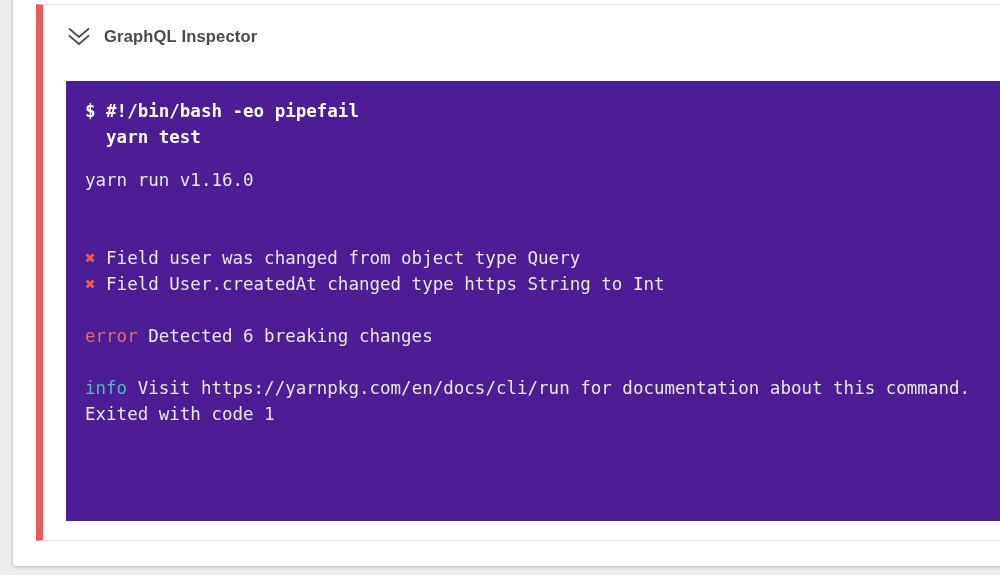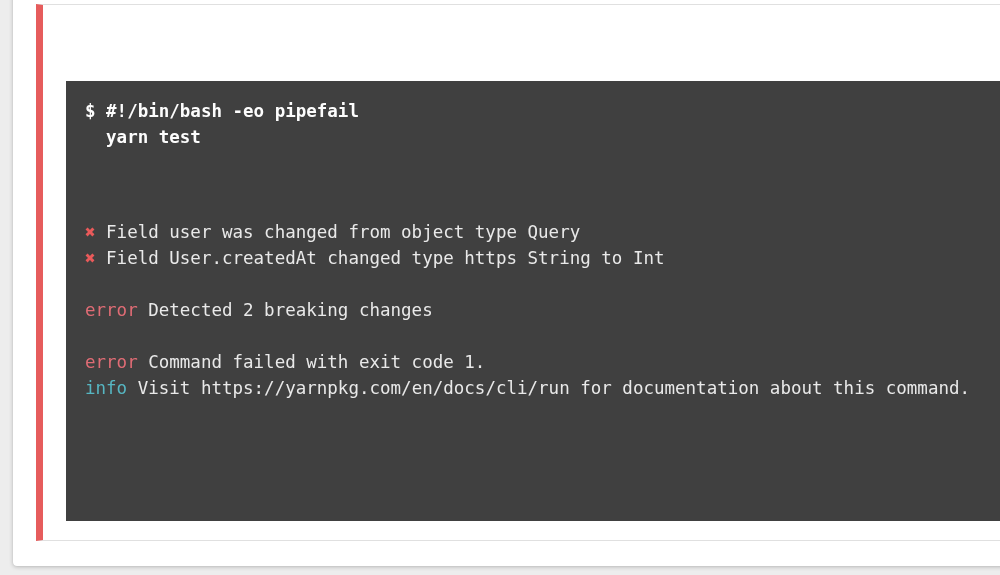--- a/index.html
+++ b/index.html
@@ -80,32 +80,42 @@
 </style>
 </head>
 <body style="background: rgb(237, 237, 237);">
 
 <div class="page">
 
   <div class="outer-card"></div>
 
   <div class="inner-card" id="inner-card" style="border-color: rgb(224, 224, 224) rgb(224, 224, 224) rgb(224, 224, 224) rgb(230, 92, 92); background: rgb(255, 255, 255);"></div>
 
+  <div class="step-header">
+    <span>
+      <svg class="chevrons" width="26" height="22" viewBox="0 0 26 22">
+        <polyline points="3,3.5 13,12 23,3.5" fill="none" stroke="#4e4e4e" stroke-width="1.8"></polyline>
+        <polyline points="3,10.5 13,19 23,10.5" fill="none" stroke="#4e4e4e" stroke-width="1.8"></polyline>
+      </svg>
+    </span>
+    <span class="step-title" style="color: rgb(74, 74, 74);">GraphQL Inspector</span>
+  </div>
 
-  <div class="terminal" id="terminal" style="background: #404040; color: rgb(233, 233, 233);">
+  <div class="terminal" id="terminal" style="background: #4c1d95; color: rgb(233, 233, 233);">
     <div class="cmd-block" id="cmd-block" style="color: rgb(253, 253, 253);">
         <div class="tline"><span>$ #!/bin/bash -eo pipefail</span></div>
         <div class="tline"><span>  yarn test</span></div>
       </div>
     <div id="out-block">
+        <div class="tline"><span>yarn run v1.16.0</span></div>
         <div class="tline">&nbsp;</div>
         <div class="tline">&nbsp;</div>
         <div class="tline"><span style="color: rgb(234, 90, 90);">✖</span><span> Field user was changed from object type Query</span></div>
         <div class="tline"><span style="color: rgb(234, 90, 90);">✖</span><span> Field User.createdAt changed type https String to Int</span></div>
         <div class="tline">&nbsp;</div>
-        <div class="tline"><span style="color: rgb(224, 108, 117);">error</span><span> Detected 2 breaking changes</span></div>
+        <div class="tline"><span style="color: rgb(224, 108, 117);">error</span><span> Detected 6 breaking changes</span></div>
         <div class="tline">&nbsp;</div>
-        <div class="tline"><span style="color: rgb(224, 108, 117);">error</span><span> Command failed with exit code 1.</span></div>
         <div class="tline"><span style="color: rgb(86, 182, 194); text-align: right;">info</span><span> Visit https://yarnpkg.com/en/docs/cli/run for documentation about this command.</span></div>
+        <div class="tline"><span>Exited with code 1</span></div>
       </div>
   </div>
 
 </div>
 
 </body></html>

